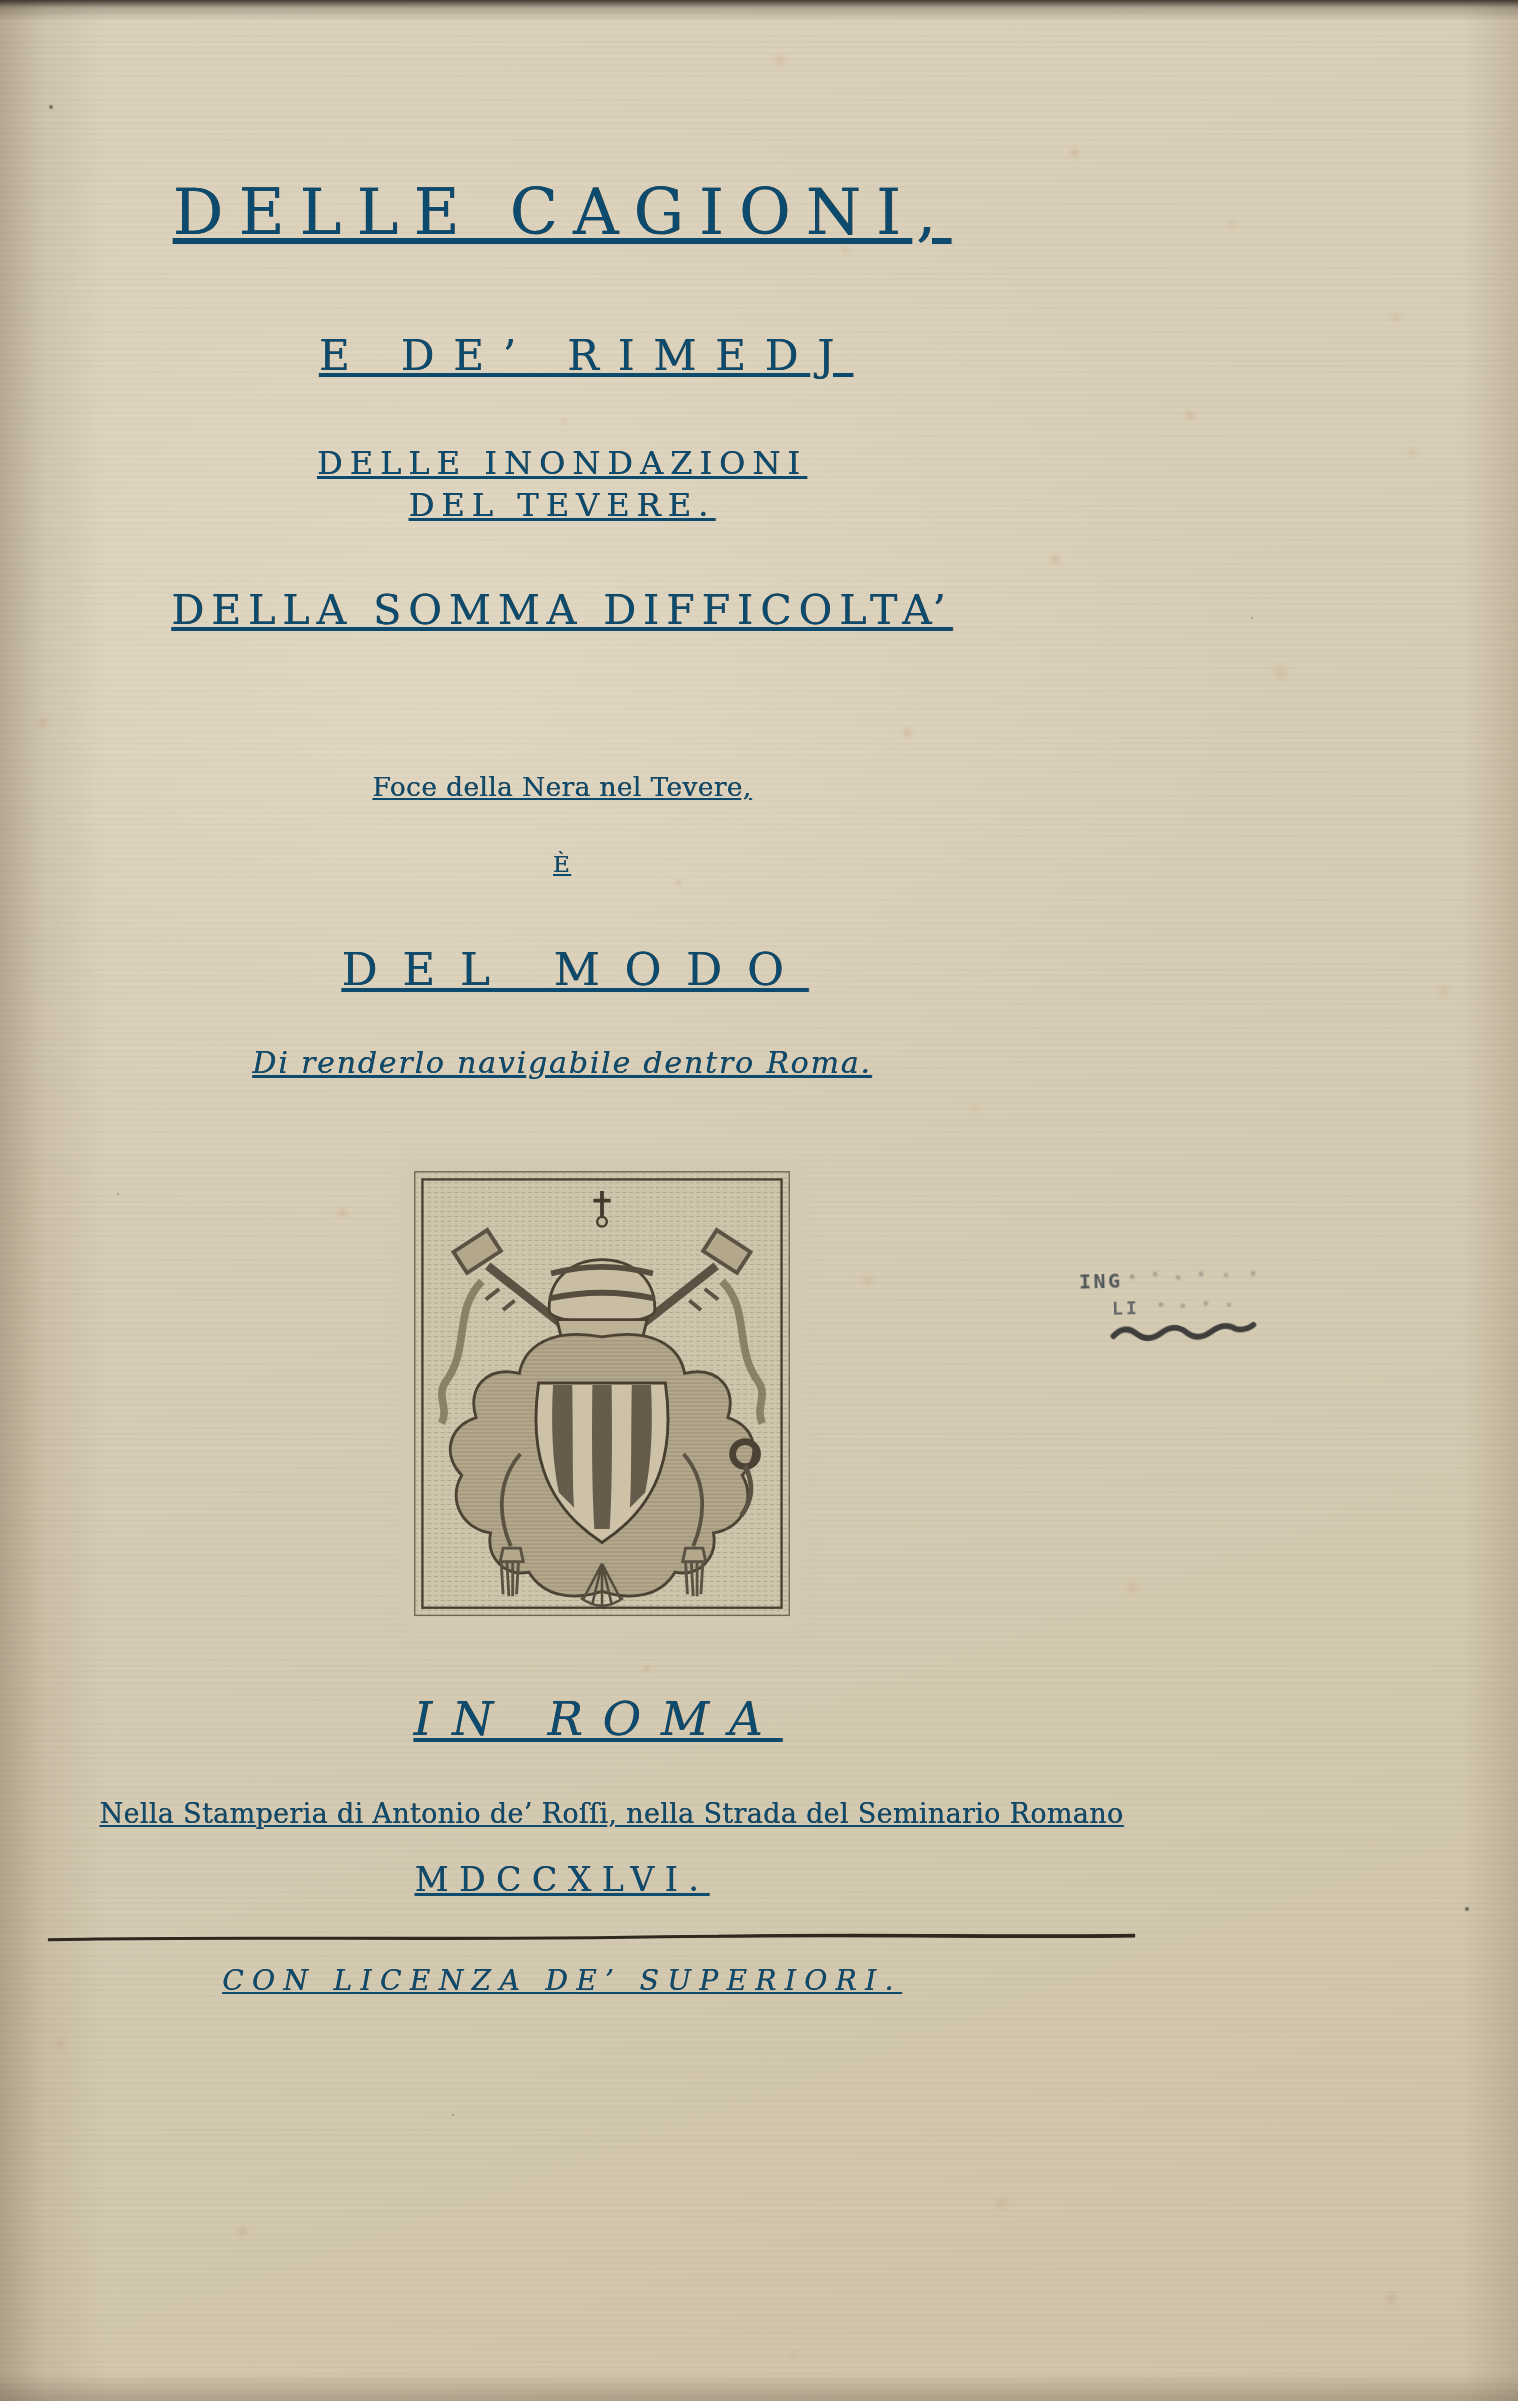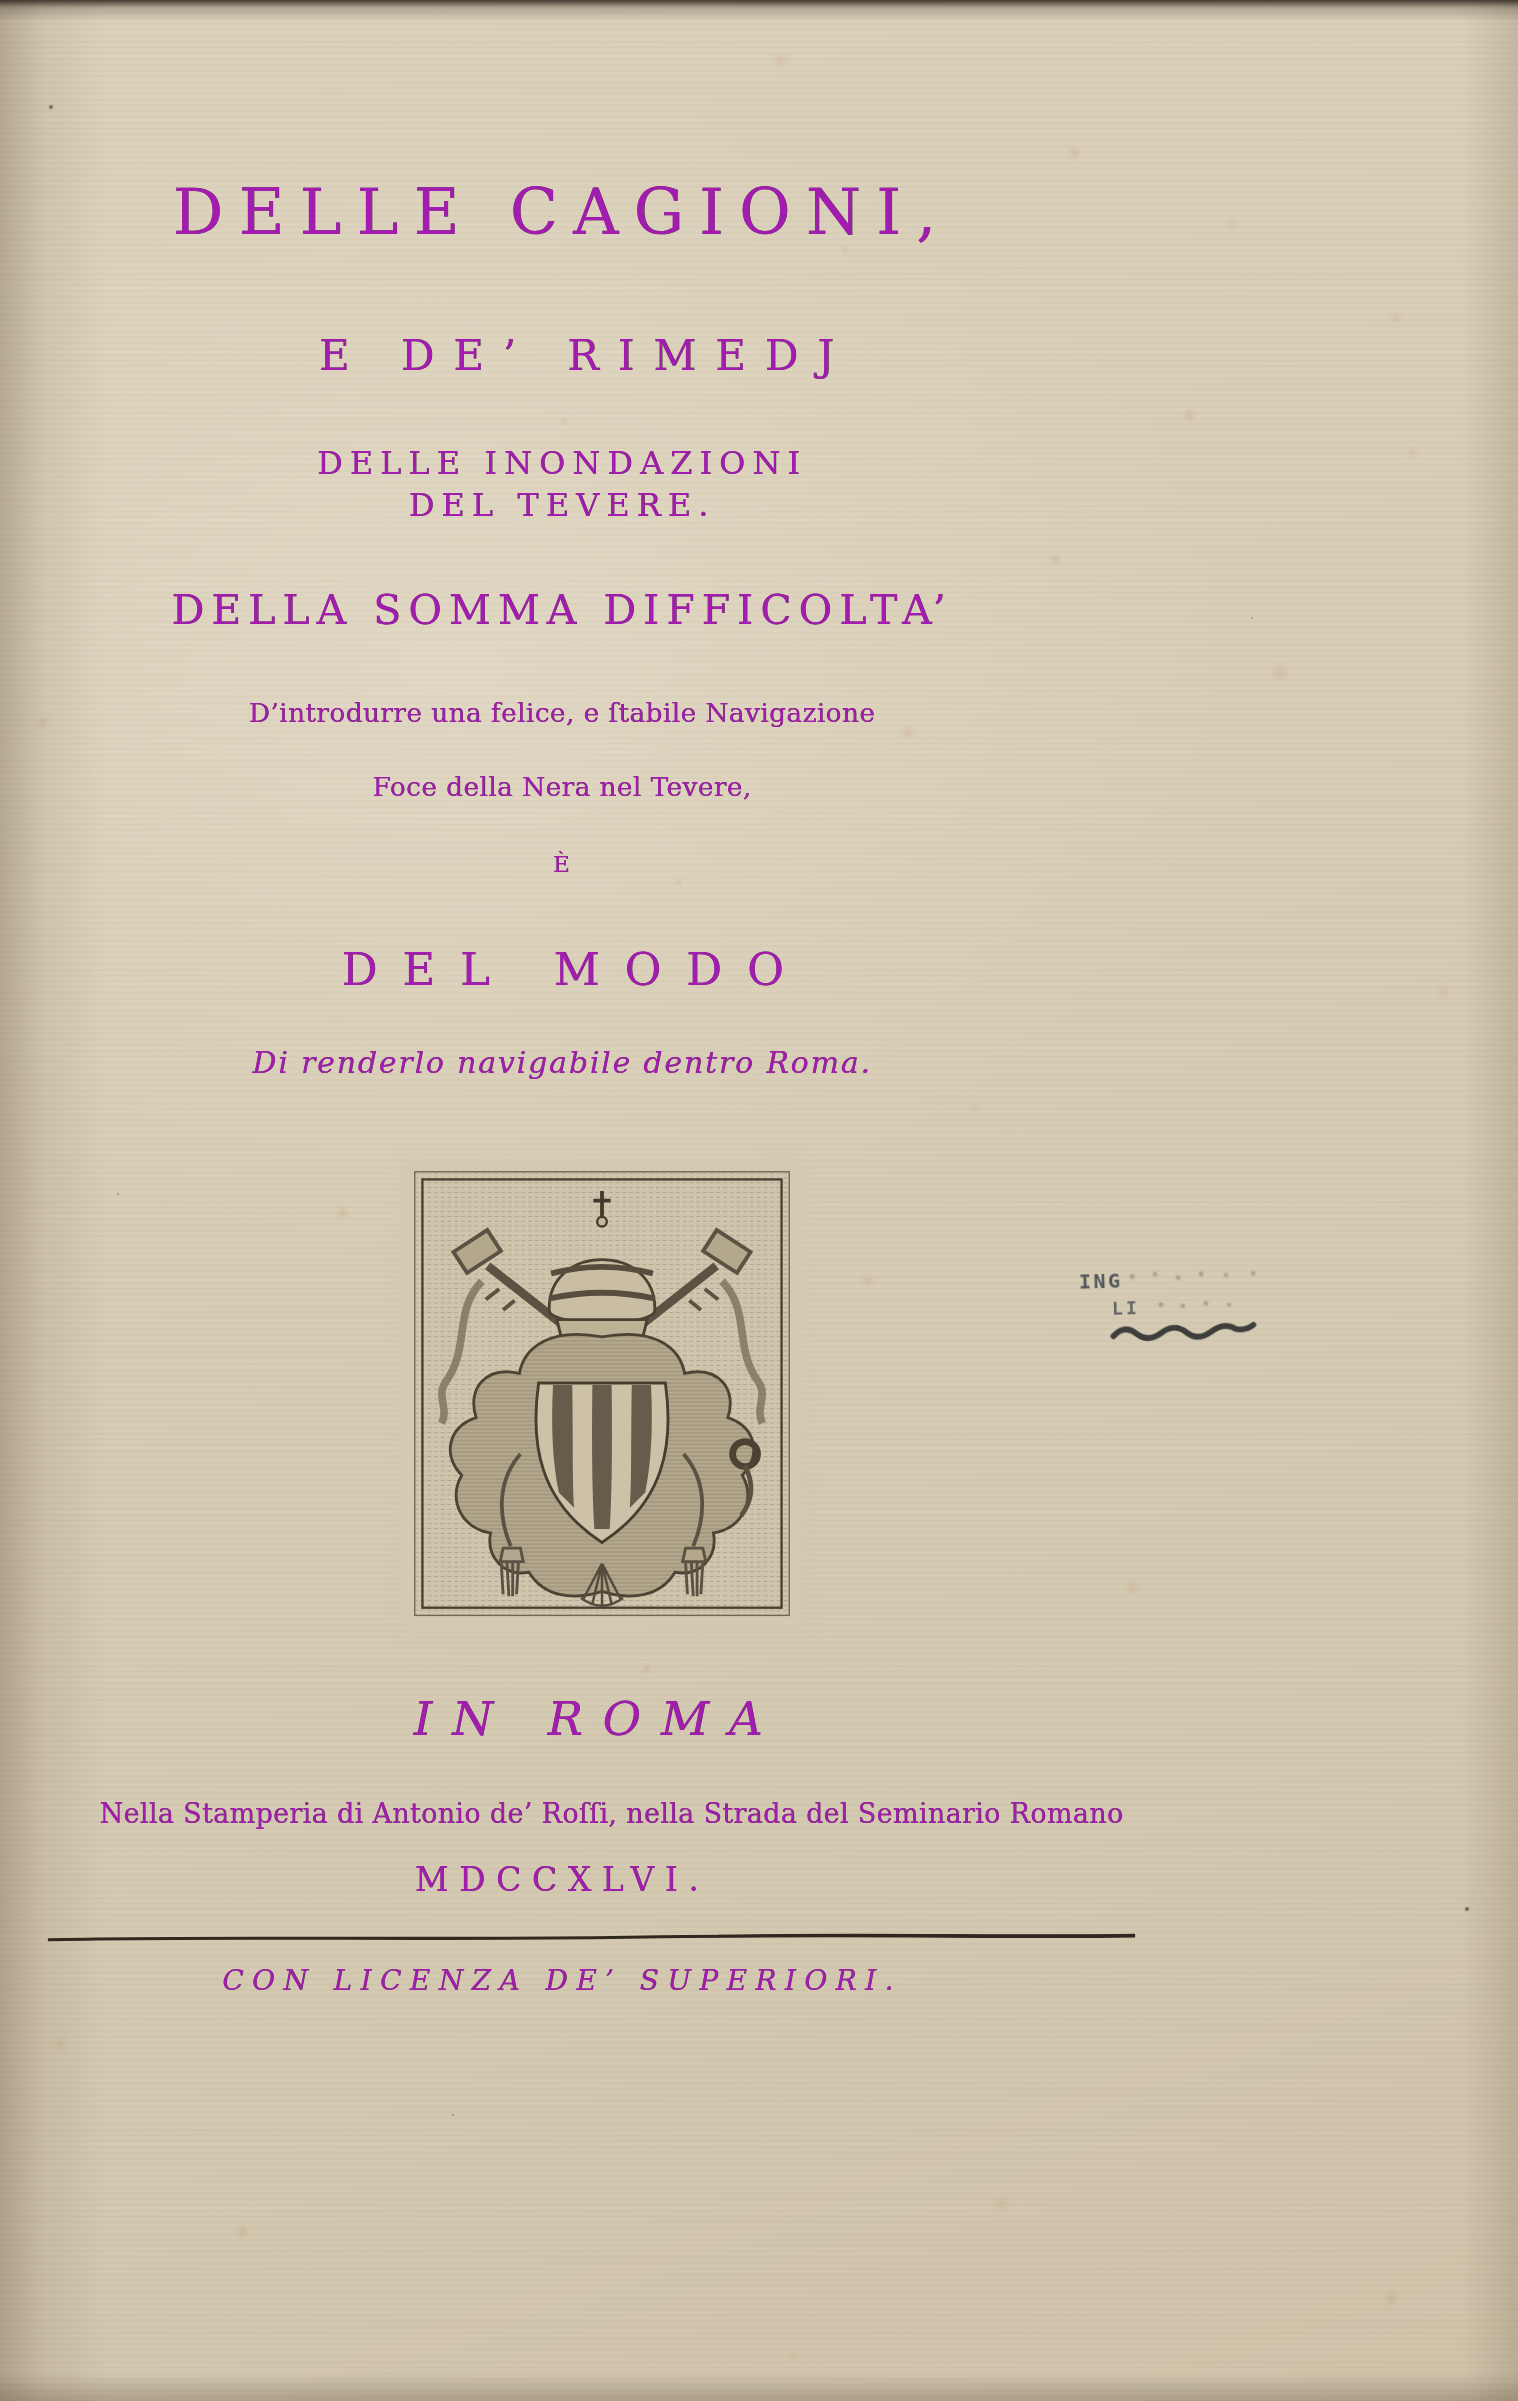--- a/index.html
+++ b/index.html
@@ -52,21 +52,21 @@
     background:rgba(0,0,0,0);
     box-shadow:
       50px 106px 1px 1px rgba(50,40,30,.55),
       1466px 1908px 1px 1px rgba(50,40,30,.6),
       117px 1193px 1px 0 rgba(50,40,30,.4),
       1251px 617px 1px 0 rgba(60,48,35,.35),
       452px 2114px 1px 0 rgba(60,48,35,.35);
   }
 
   
-  .ink{color:#a21caf;text-shadow:0.3px 0 0 rgba(51,43,33,.85);}
+  .ink{color:#0c4a6e;text-shadow:0.3px 0 0 rgba(51,43,33,.85);text-decoration:underline;}
   .line{position:absolute;left:0;width:1124px;text-align:center;white-space:nowrap;}
   .t-main      {top:176px;font-size:63px;letter-spacing:.24em;}
   .t-sub       {top:331px;font-size:42px;letter-spacing:.45em;margin-left:24px;}
   .t-small1    {top:444px;font-size:32px;letter-spacing:.22em;}
   .t-small2    {top:486px;font-size:32px;letter-spacing:.22em;}
   .t-sect2     {top:586px;font-size:41px;letter-spacing:.17em;}
   .t-para      {top:694px;font-size:26.4px;line-height:37px;letter-spacing:.015em;white-space:normal;}
   .t-conj      {top:851px;font-size:23px;letter-spacing:.05em;}
   .t-modo      {top:943px;font-size:45px;letter-spacing:.55em;margin-left:13px;}
   .t-ital3     {top:1045px;font-size:30px;font-style:italic;letter-spacing:.06em;}
@@ -110,21 +110,21 @@
 <div class="paper"></div>
 <div class="foxing"></div>
 <div class="specks"></div>
 
 <div class="line ink t-main">DELLE CAGIONI,</div>
 <div class="line ink t-sub">E DE’ RIMEDJ</div>
 <div class="line ink t-small1">DELLE INONDAZIONI</div>
 <div class="line ink t-small2">DEL TEVERE.</div>
 
 <div class="line ink t-sect2">DELLA SOMMA DIFFICOLTA’</div>
-<div class="line ink t-para"><span>D’introdurre una felice, e ſtabile Navigazione</span><br>
+<div class="line ink t-para"><br>
 <br>
 <span>Foce della Nera nel Tevere,</span></div>
 
 <div class="line ink t-conj">È</div>
 <div class="line ink t-modo">DEL MODO</div>
 <div class="line ink t-ital3">Di renderlo navigabile dentro Roma.</div>
 
 <div class="emblem">
   <svg viewBox="0 0 406 478" xmlns="http://www.w3.org/2000/svg">
     <defs>

